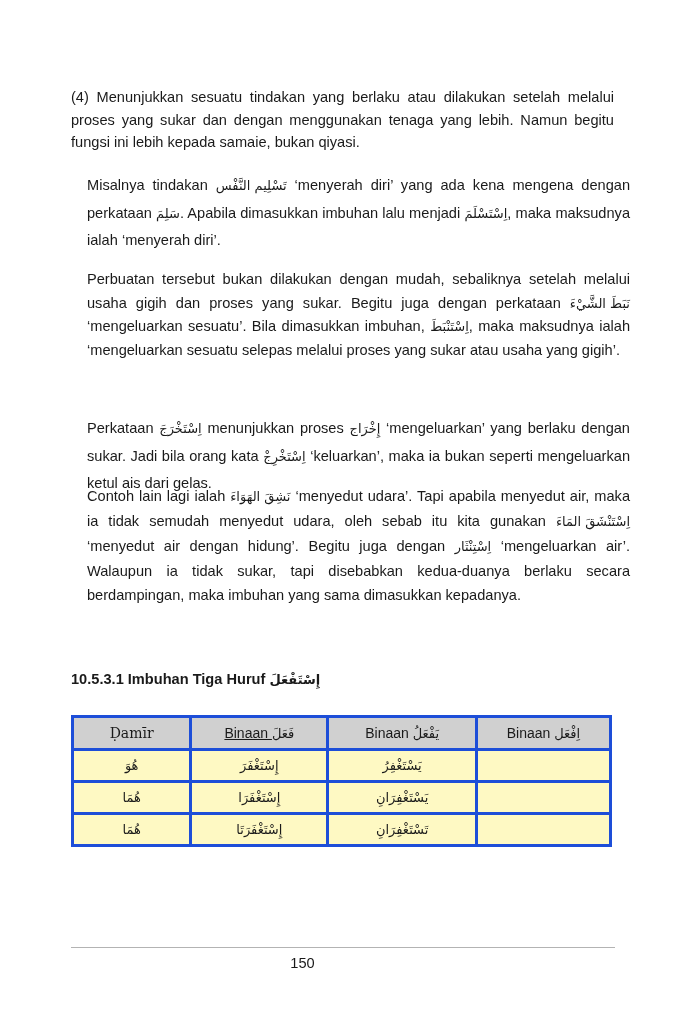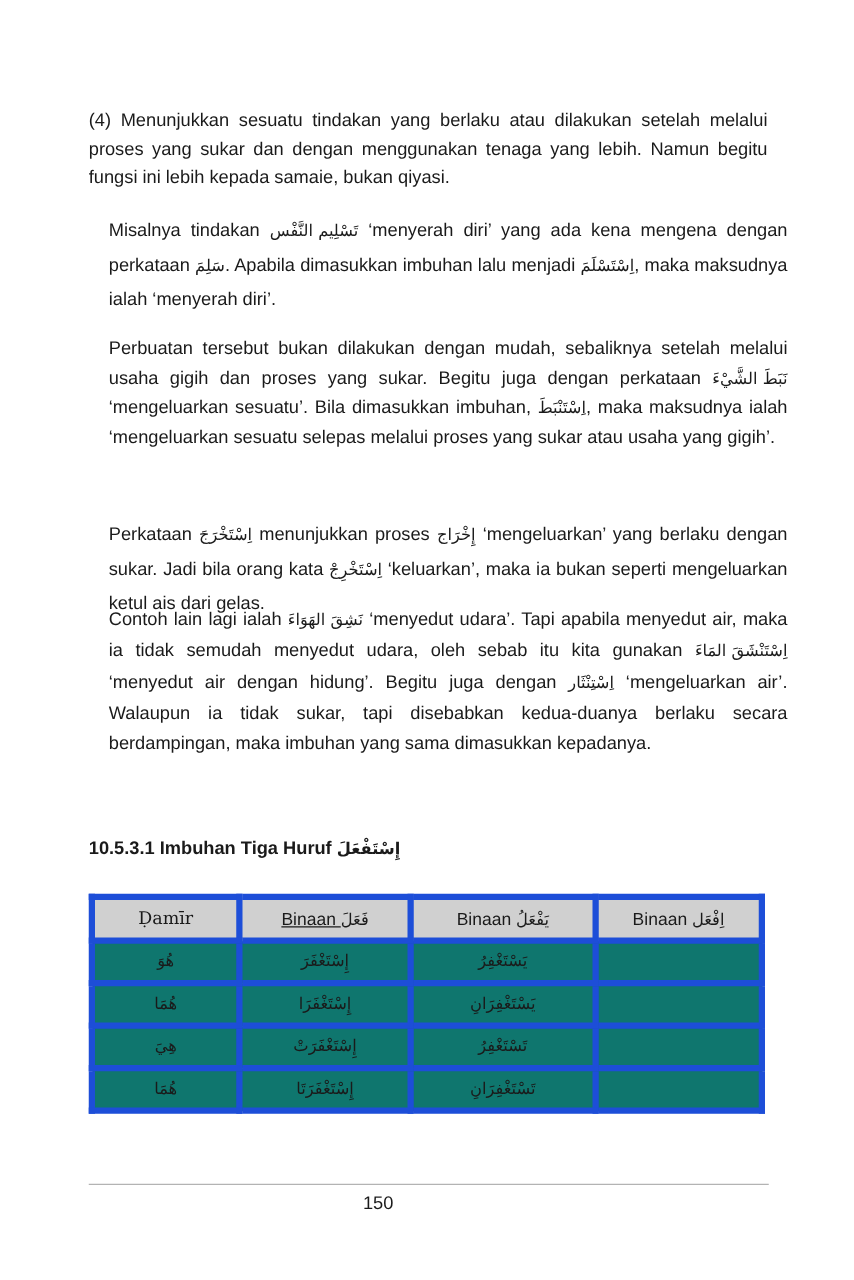--- a/index.html
+++ b/index.html
@@ -28,26 +28,26 @@
   .heading {
     position: absolute; left: 0; top: 671px;
     font-size: 14.6px; font-weight: bold; margin: 0;
   }
   table.grid {
     position: absolute; left: 0; top: 715px;
     width: 541px; border-collapse: collapse;
     font-size: 14px;
   }
   table.grid th, table.grid td {
-    border: 5px solid #1d4ed8; text-align: center; padding: 0; margin-left: 12px;
+    border: 3px solid #1d4ed8; text-align: center; padding: 0; margin-left: 12px;
   }
   table.grid th {
     background: #d0d0d0; font-weight: normal; height: 30px;
   }
-  table.grid td { height: 29px; background: #0f766e; }
+  table.grid td { height: 29px; background: #fef9c3; }
   table.grid .c0 { width: 121px; }
   table.grid .c1 { width: 141px; text-decoration: underline; }
   table.grid .c2 { width: 153px; }
   table.grid .c3 { width: 138px; }
   .damir-head { font-family: "DejaVu Serif", serif; font-size: 14px; }
   .cell-ar { font-family: "DejaVu Sans", sans-serif; font-size: 13px; direction: rtl; }
   .footer-rule {
     position: absolute; left: 71px; top: 947px; width: 544px; height: 0;
     border-top: 1.5px solid #b3b3b3;
   }
@@ -109,26 +109,20 @@
         <td class="cell-ar">يَسْتَغْفِرُ</td>
         <td class="cell-ar"></td>
       </tr>
       <tr>
         <td class="cell-ar">هُمَا</td>
         <td class="cell-ar">إِسْتَغْفَرَا</td>
         <td class="cell-ar">يَسْتَغْفِرَانِ</td>
         <td class="cell-ar"></td>
       </tr>
       <tr>
-        <td class="cell-ar">هِيَ</td>
-        <td class="cell-ar">إِسْتَغْفَرَتْ</td>
-        <td class="cell-ar">تَسْتَغْفِرُ</td>
-        <td class="cell-ar"></td>
-      </tr>
-      <tr>
         <td class="cell-ar">هُمَا</td>
         <td class="cell-ar">إِسْتَغْفَرَتَا</td>
         <td class="cell-ar">تَسْتَغْفِرَانِ</td>
         <td class="cell-ar"></td>
       </tr>
     </tbody>
   </table>
 
 </div>
 

